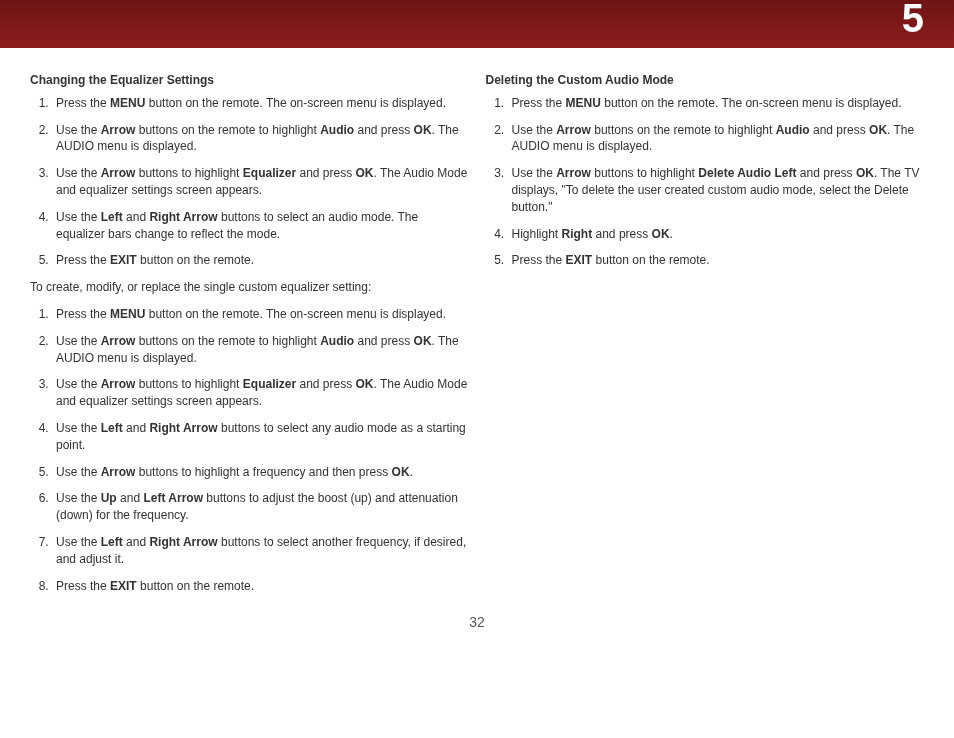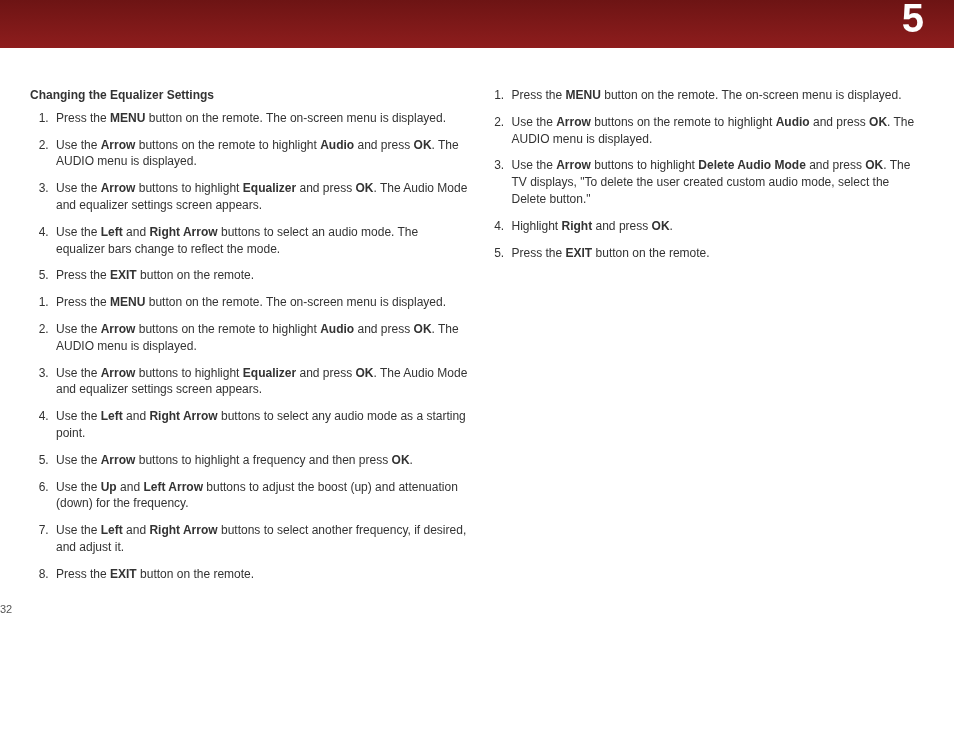--- a/index.html
+++ b/index.html
@@ -20,21 +20,21 @@
   .chapter-number {
     position: absolute;
     right: 30px;
     top: -4px;
     color: #fff;
     font-size: 40px;
     font-weight: bold;
   }
   .page-body {
     display: flex;
-    padding: 39px 30px 10px 30px;
+    padding: 24px 30px 10px 30px;
     gap: 17px;
   }
   .col {
     flex: 1;
     min-width: 0;
   }
   .section-heading {
     font-weight: bold;
     margin: 0 0 6px 0;
     font-size: 12px;
@@ -47,22 +47,22 @@
     margin: 0 0 10px 0;
     padding-left: 22px;
   }
   ol li {
     margin-bottom: 10px;
     line-height: 1.4;
     padding-left: 4px;
   }
   .b { font-weight: bold; }
   .page-number {
-    text-align: left;
-    font-size: 11px;
+    text-align: center;
+    font-size: 14px;
     color: #555;
     padding-bottom: 14px;
   }
 </style>
 </head>
 <body>
 
 <div class="header-band">
   <div class="chapter-number">5</div>
 </div>
@@ -71,37 +71,39 @@
 
   <div class="col">
     <p class="section-heading">Changing the Equalizer Settings</p>
     <ol>
         <li>Press the <span class="b">MENU</span> button on the remote. The on-screen menu is displayed.</li>
         <li>Use the <span class="b">Arrow</span> buttons on the remote to highlight <span class="b">Audio</span> and press <span class="b">OK</span>. The AUDIO menu is displayed.</li>
         <li>Use the <span class="b">Arrow</span> buttons to highlight <span class="b">Equalizer</span> and press <span class="b">OK</span>. The Audio Mode and equalizer settings screen appears.</li>
         <li>Use the <span class="b">Left</span> and <span class="b">Right Arrow</span> buttons to select an audio mode. The equalizer bars change to reflect the mode.</li>
         <li>Press the <span class="b">EXIT</span> button on the remote.</li>
       </ol>
+    <p>To create, modify, or replace the single custom equalizer setting:</p>
     <ol>
         <li>Press the <span class="b">MENU</span> button on the remote. The on-screen menu is displayed.</li>
         <li>Use the <span class="b">Arrow</span> buttons on the remote to highlight <span class="b">Audio</span> and press <span class="b">OK</span>. The AUDIO menu is displayed.</li>
         <li>Use the <span class="b">Arrow</span> buttons to highlight <span class="b">Equalizer</span> and press <span class="b">OK</span>. The Audio Mode and equalizer settings screen appears.</li>
         <li>Use the <span class="b">Left</span> and <span class="b">Right Arrow</span> buttons to select any audio mode as a starting point.</li>
         <li>Use the <span class="b">Arrow</span> buttons to highlight a frequency and then press <span class="b">OK</span>.</li>
         <li>Use the <span class="b">Up</span> and <span class="b">Left Arrow</span> buttons to adjust the boost (up) and attenuation (down) for the frequency.</li>
         <li>Use the <span class="b">Left</span> and <span class="b">Right Arrow</span> buttons to select another frequency, if desired, and adjust it.</li>
         <li>Press the <span class="b">EXIT</span> button on the remote.</li>
       </ol>
   </div>
 
   <div class="col">
+    <p class="section-heading">Deleting the Custom Audio Mode</p>
     <ol>
         <li>Press the <span class="b">MENU</span> button on the remote. The on-screen menu is displayed.</li>
         <li>Use the <span class="b">Arrow</span> buttons on the remote to highlight <span class="b">Audio</span> and press <span class="b">OK</span>. The AUDIO menu is displayed.</li>
-        <li>Use the <span class="b">Arrow</span> buttons to highlight <span class="b">Delete Audio Mode</span> and press <span class="b">OK</span>. The TV displays, "To delete the user created custom audio mode, select the Delete button."</li>
+        <li>Use the <span class="b">Arrow</span> buttons to highlight <span class="b">Delete Audio Left</span> and press <span class="b">OK</span>. The TV displays, "To delete the user created custom audio mode, select the Delete button."</li>
         <li>Highlight <span class="b">Right</span> and press <span class="b">OK</span>.</li>
         <li>Press the <span class="b">EXIT</span> button on the remote.</li>
       </ol>
   </div>
 
 </div>
 
 <div class="page-number">32</div>
 
 </body></html>

